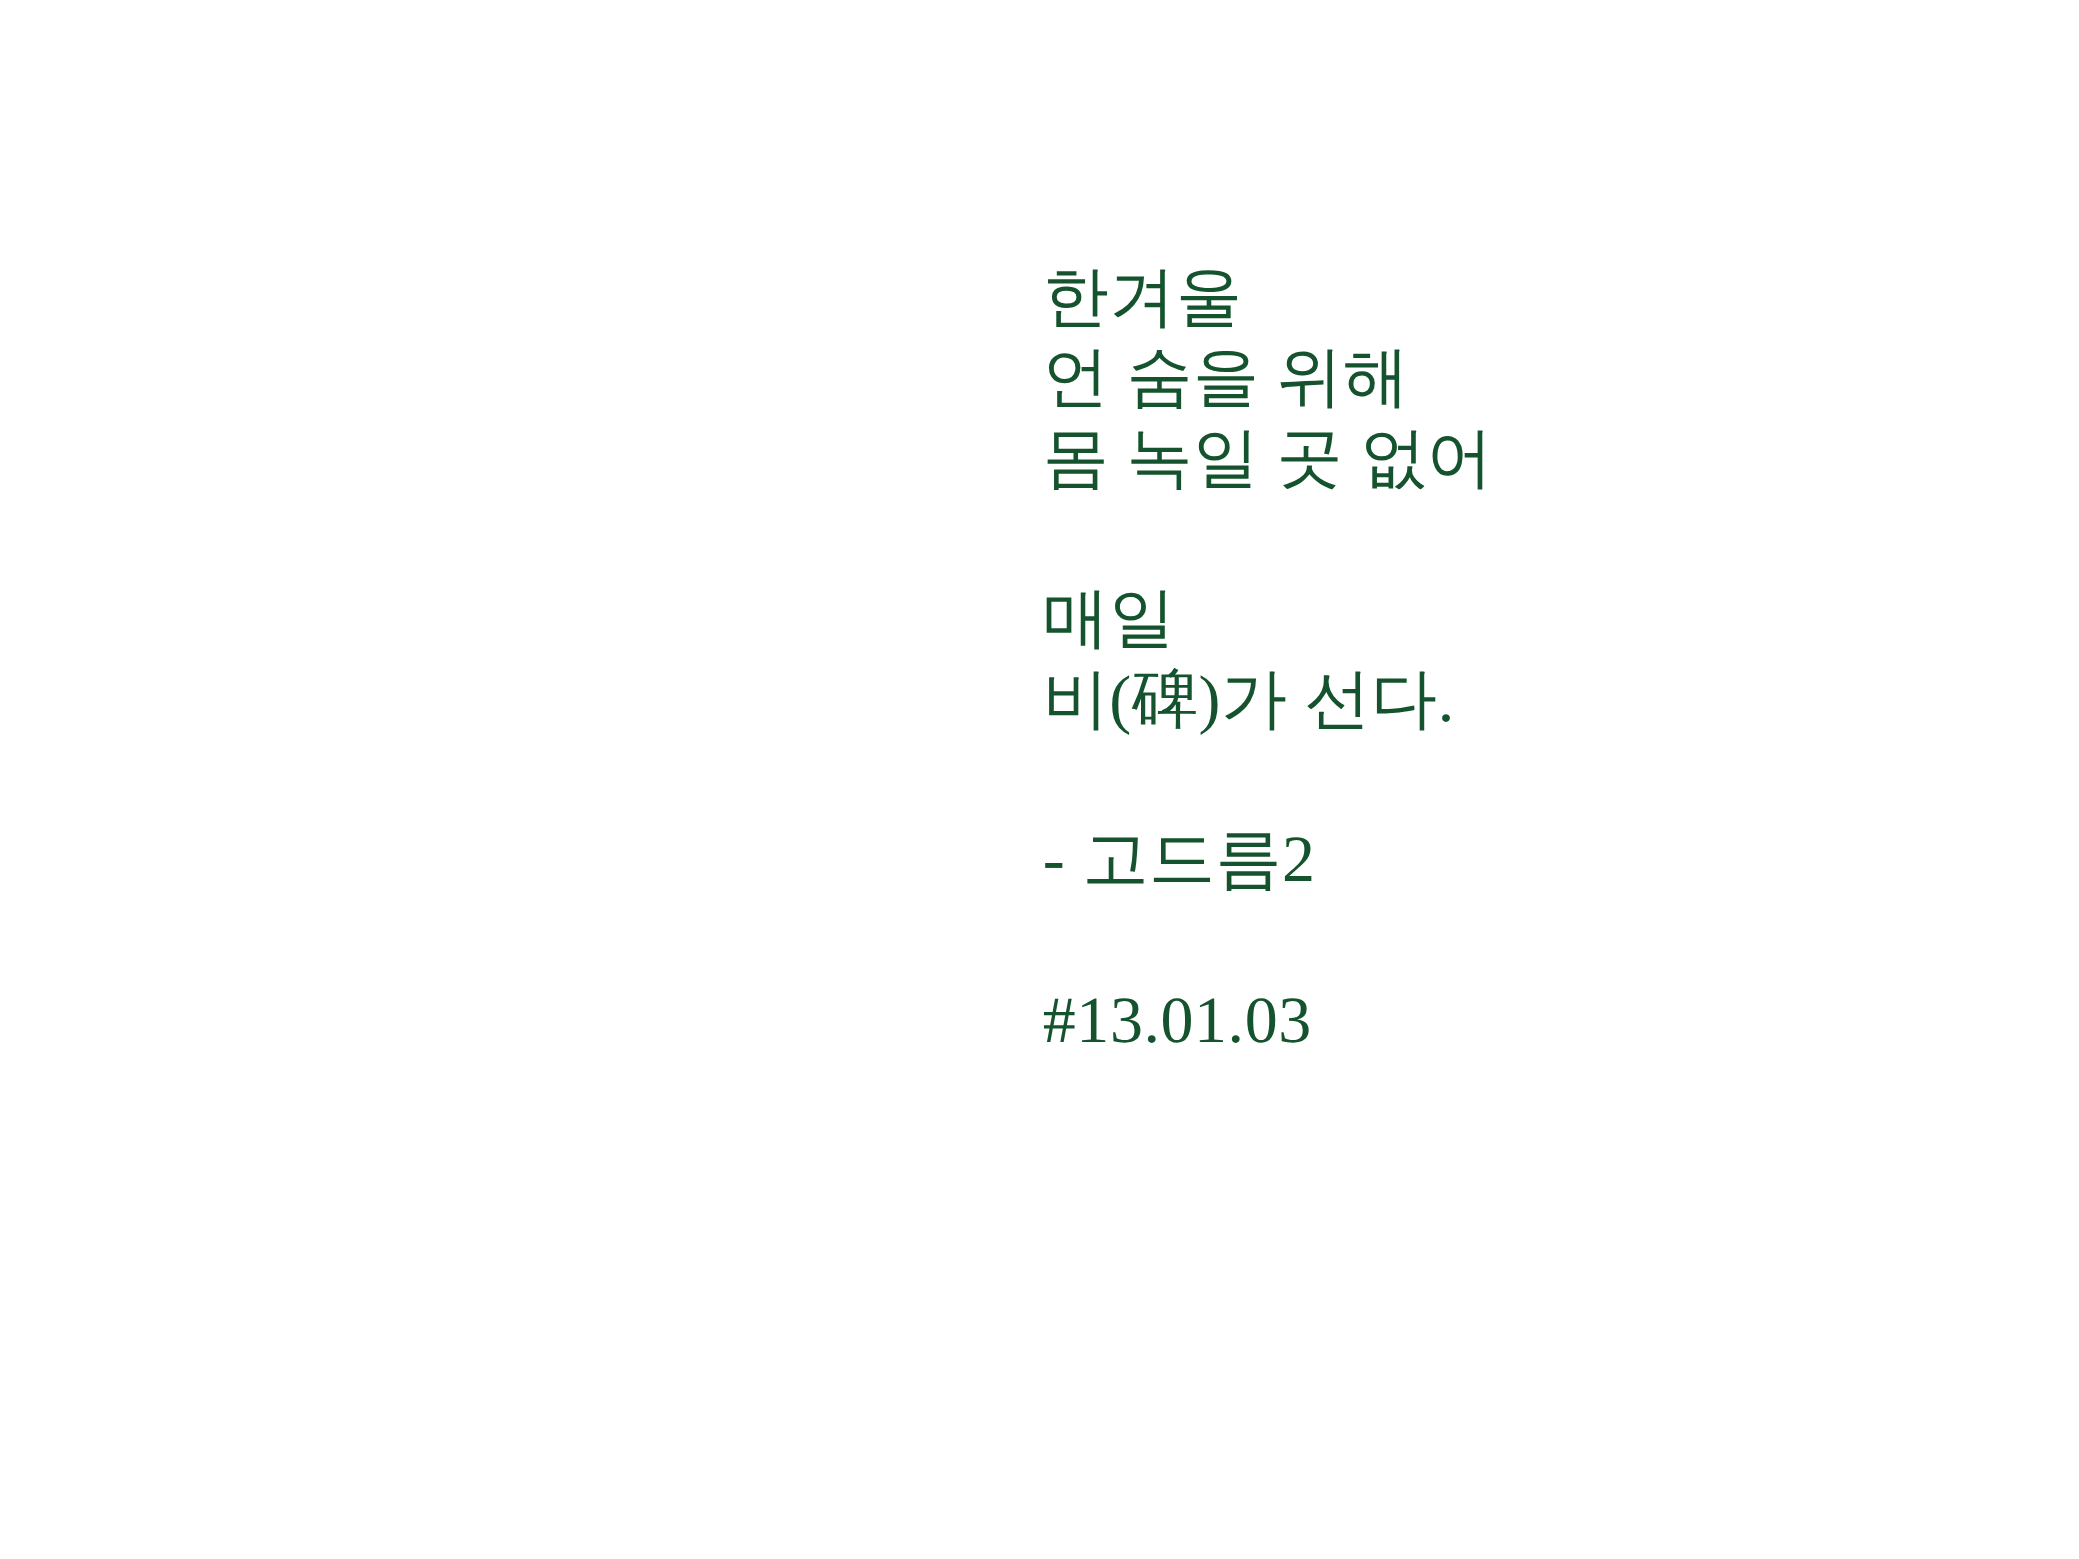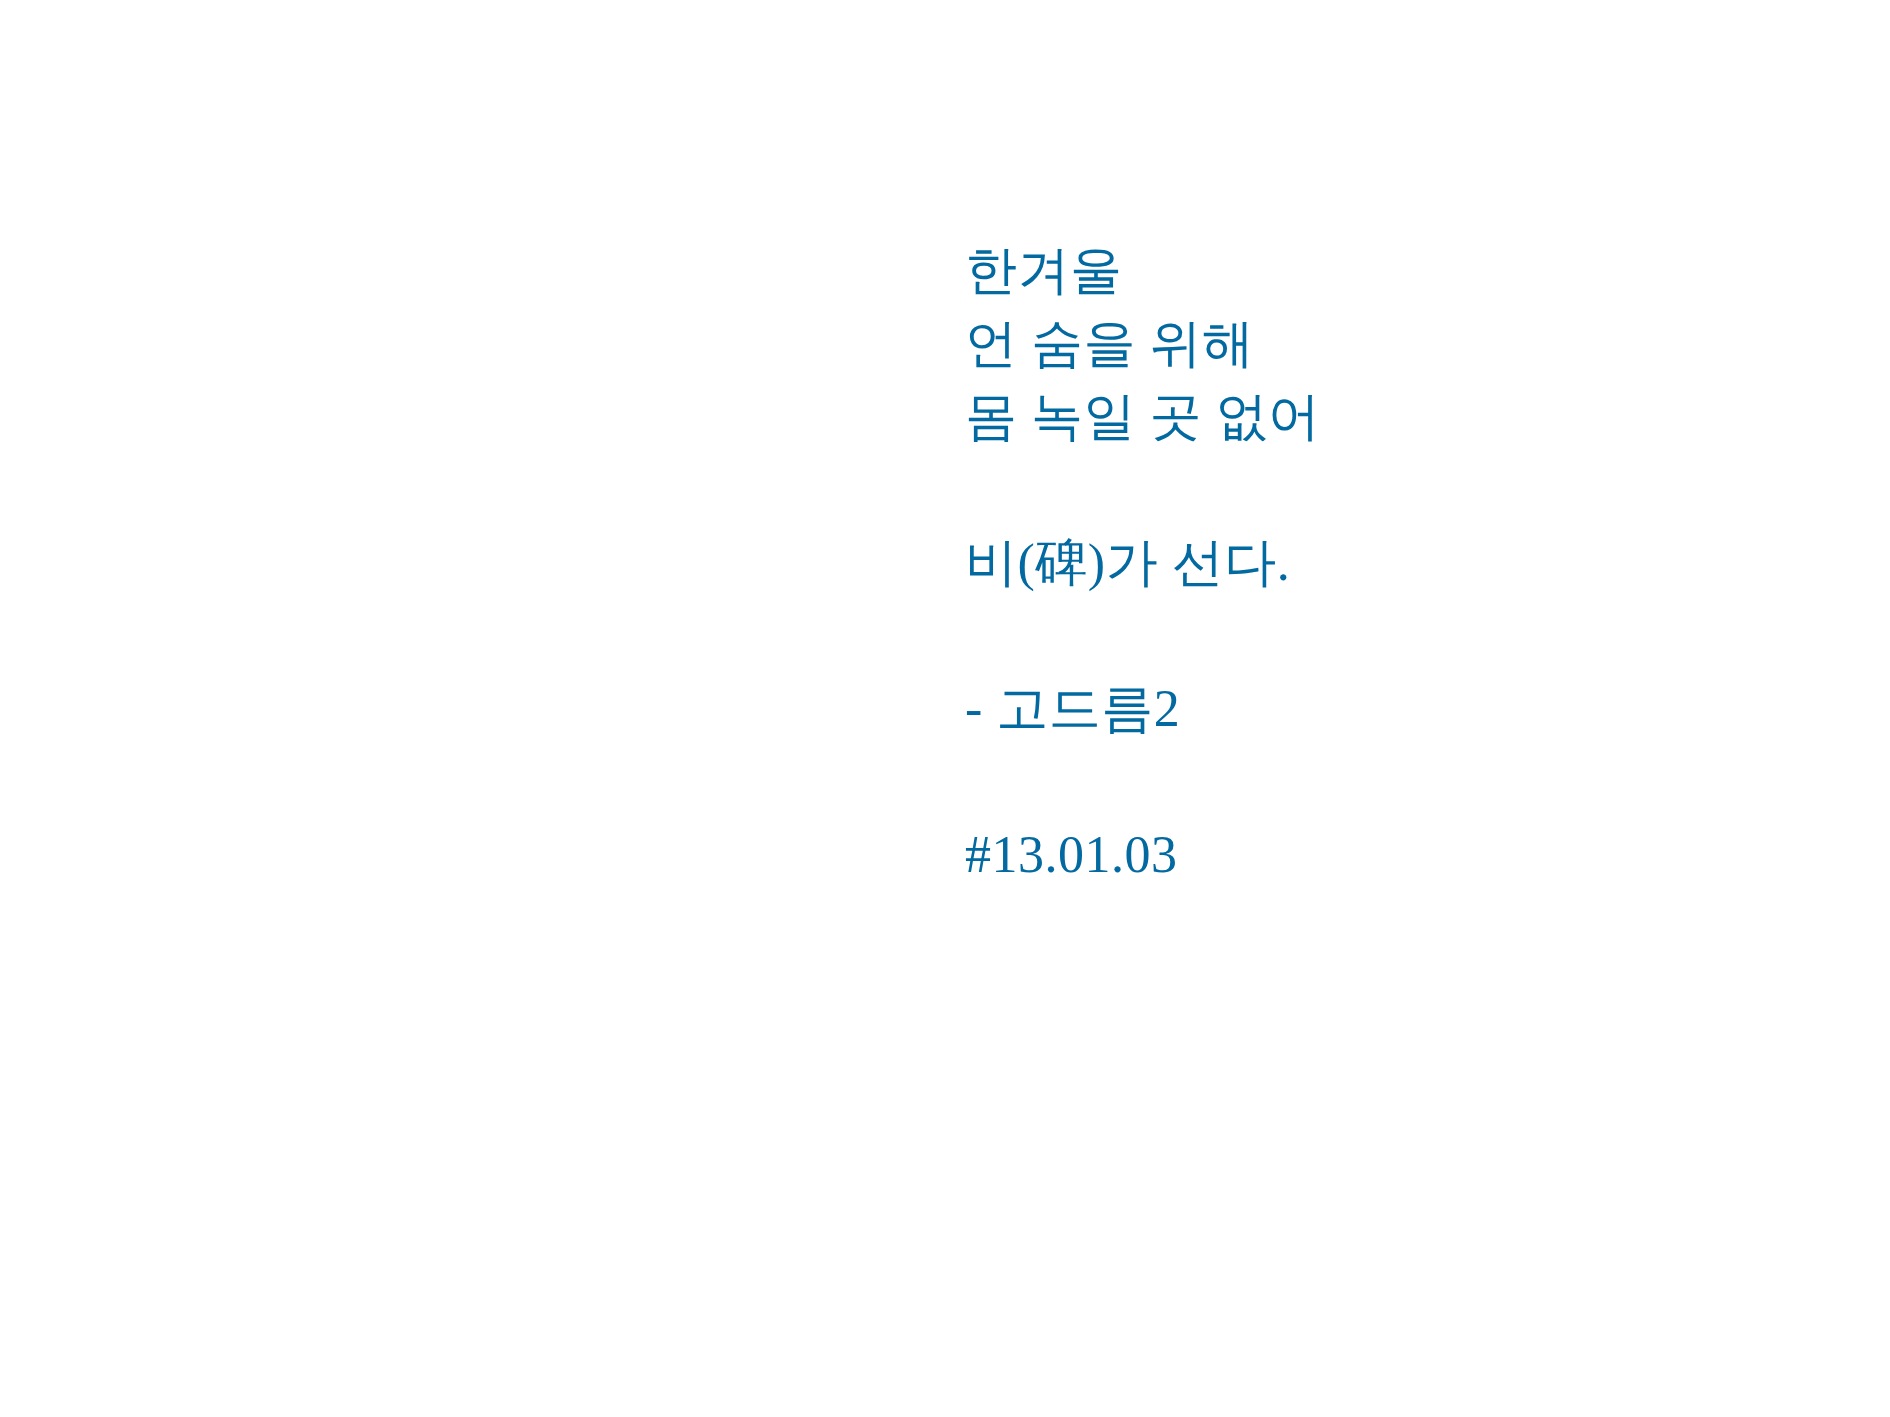--- a/index.html
+++ b/index.html
@@ -11,25 +11,24 @@
     height: 1417px;
     background: #ffffff;
     overflow: hidden;
     position: relative;
     font-family: "Liberation Serif", "DejaVu Serif", serif;
   }
   .poem-block {
     position: absolute;
     left: 948px;
     top: 234px;
-    color: #0369a1;
-    font-size: 52px;
+    color: #14532d;
+    font-size: 60px;
     line-height: 73px;
     letter-spacing: 0.5px;
-    margin-left: 17px;
   }
   .poem-line {
     margin: 0;
     padding: 0;
     white-space: nowrap;
     min-height: 73px;
   }
   .blank-line {
     margin: 0;
     padding: 0;
@@ -37,18 +36,19 @@
   }
 </style>
 </head>
 <body>
 
 <div class="poem-block">
   <p class="poem-line">한겨울</p>
   <p class="poem-line">언 숨을 위해</p>
   <p class="poem-line">몸 녹일 곳 없어</p>
   <div class="blank-line"></div>
+  <p class="poem-line">매일</p>
   <p class="poem-line">비(碑)가 선다.</p>
   <div class="blank-line"></div>
   <p class="poem-line">- 고드름2</p>
   <div class="blank-line"></div>
   <p class="poem-line">#13.01.03</p>
 </div>
 
 </body></html>

